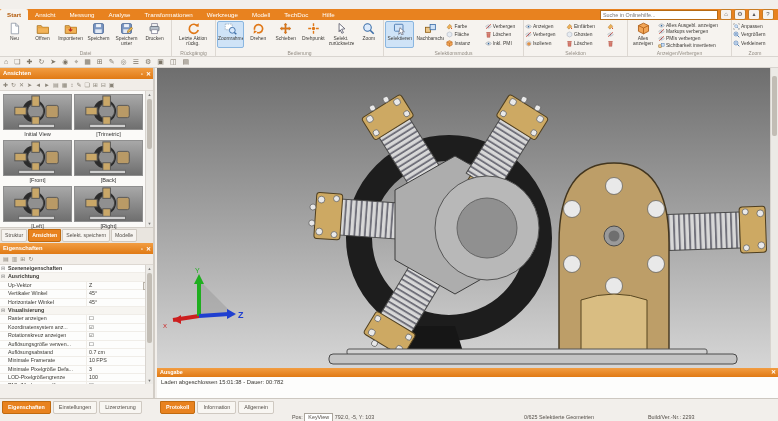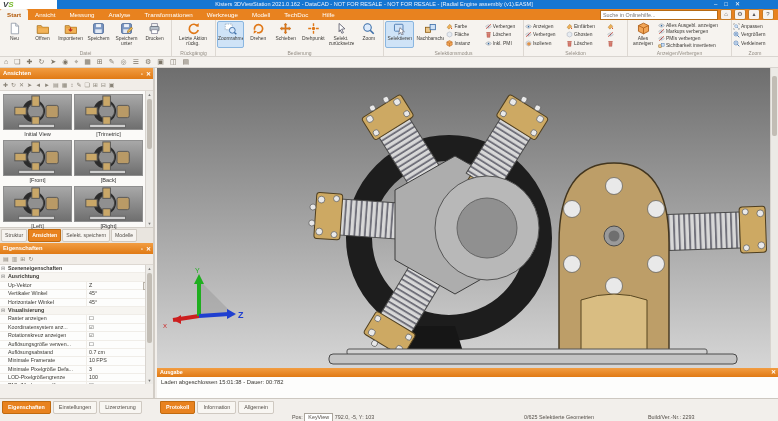--- a/index.html
+++ b/index.html
@@ -228,29 +228,20 @@
       <rect x="28" y="23" width="8" height="11" fill="#c9a768" stroke="#555"></rect>
       <rect x="10" y="13" width="12" height="8" fill="#c9a768" stroke="#555"></rect>
       <rect x="43" y="11" width="13" height="13" rx="2" fill="#b99a66" stroke="#555"></rect>
       <rect x="14" y="31" width="38" height="3.5" fill="#cfcfcf" stroke="#666"></rect>
     </symbol>
   </defs>
 </svg>
 
 <div class="window">
 
-  <div class="titlebar">
-    <div class="logo"><span class="lv">V</span><span class="ls">S</span></div>
-    <div class="tb-title">Kisters 3DViewStation 2021.0.162 - DataCAD - NOT FOR RESALE - NOT FOR RESALE - [Radial Engine assembly (v1).EASM]</div>
-    <div class="tb-ctrl">
-      <span>–</span>
-      <span>□</span>
-      <span>✕</span>
-    </div>
-  </div>
 
   <div class="tabbar">
     <div class="rtab active">Start</div>
     <div class="rtab">Ansicht</div>
     <div class="rtab">Messung</div>
     <div class="rtab">Analyse</div>
     <div class="rtab">Transformationen</div>
     <div class="rtab">Werkzeuge</div>
     <div class="rtab">Modell</div>
     <div class="rtab">TechDoc</div>

